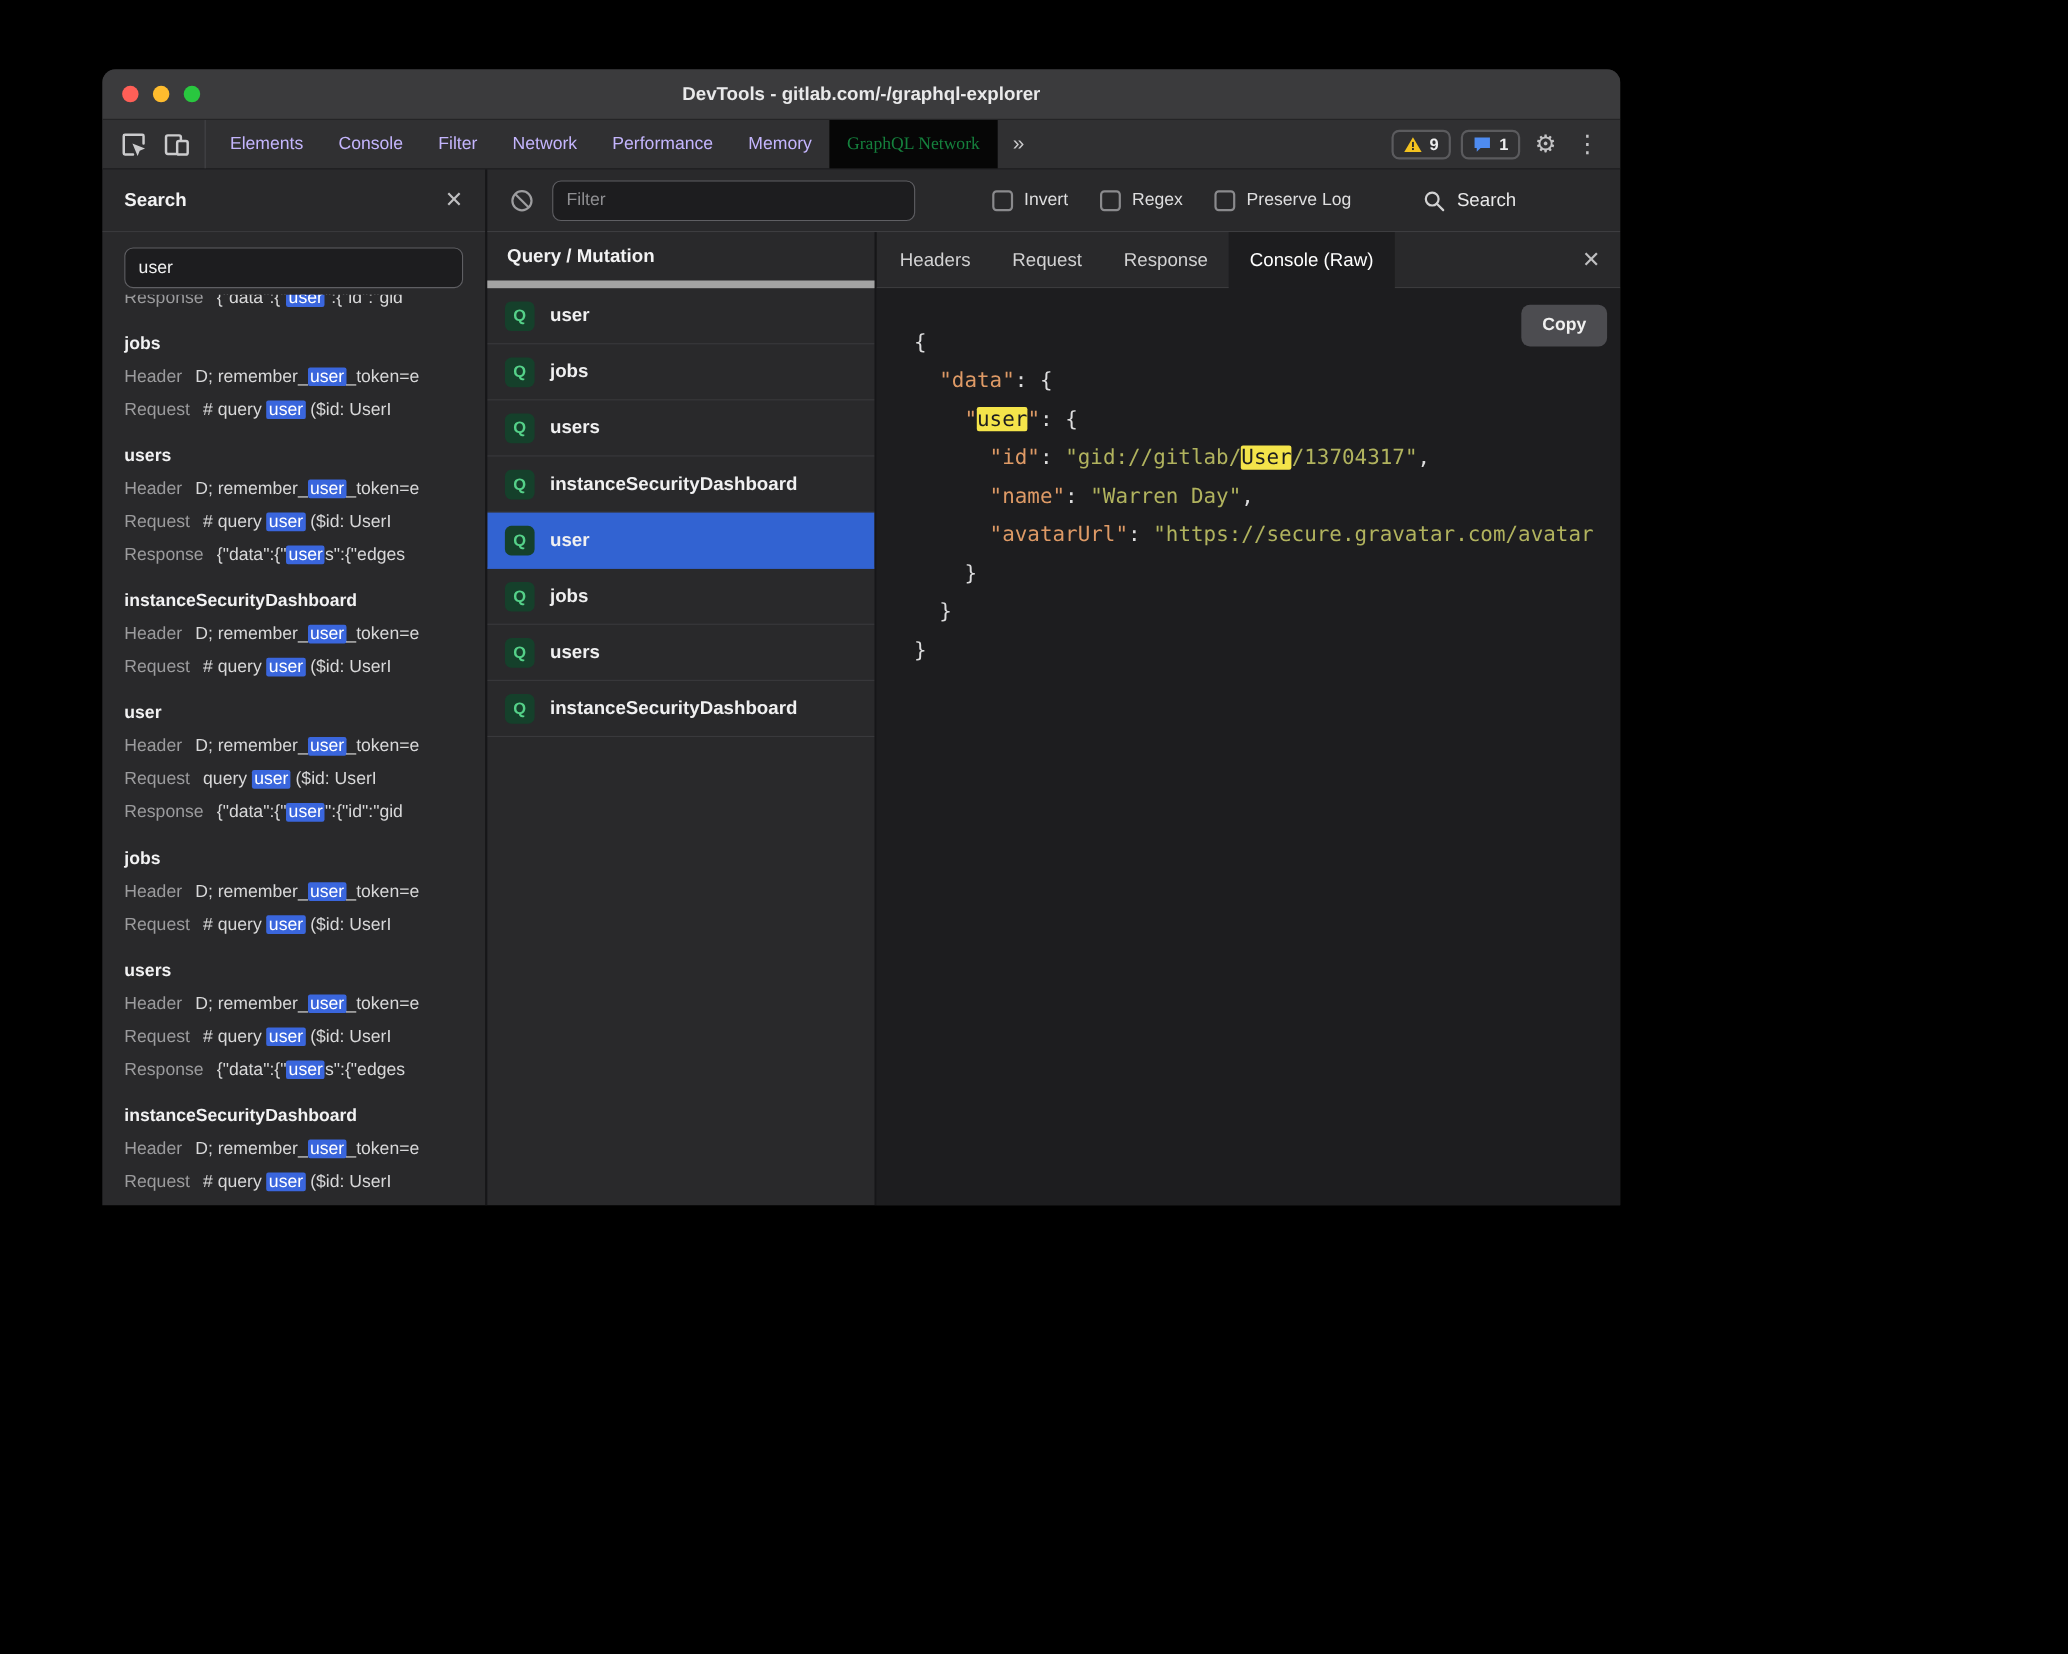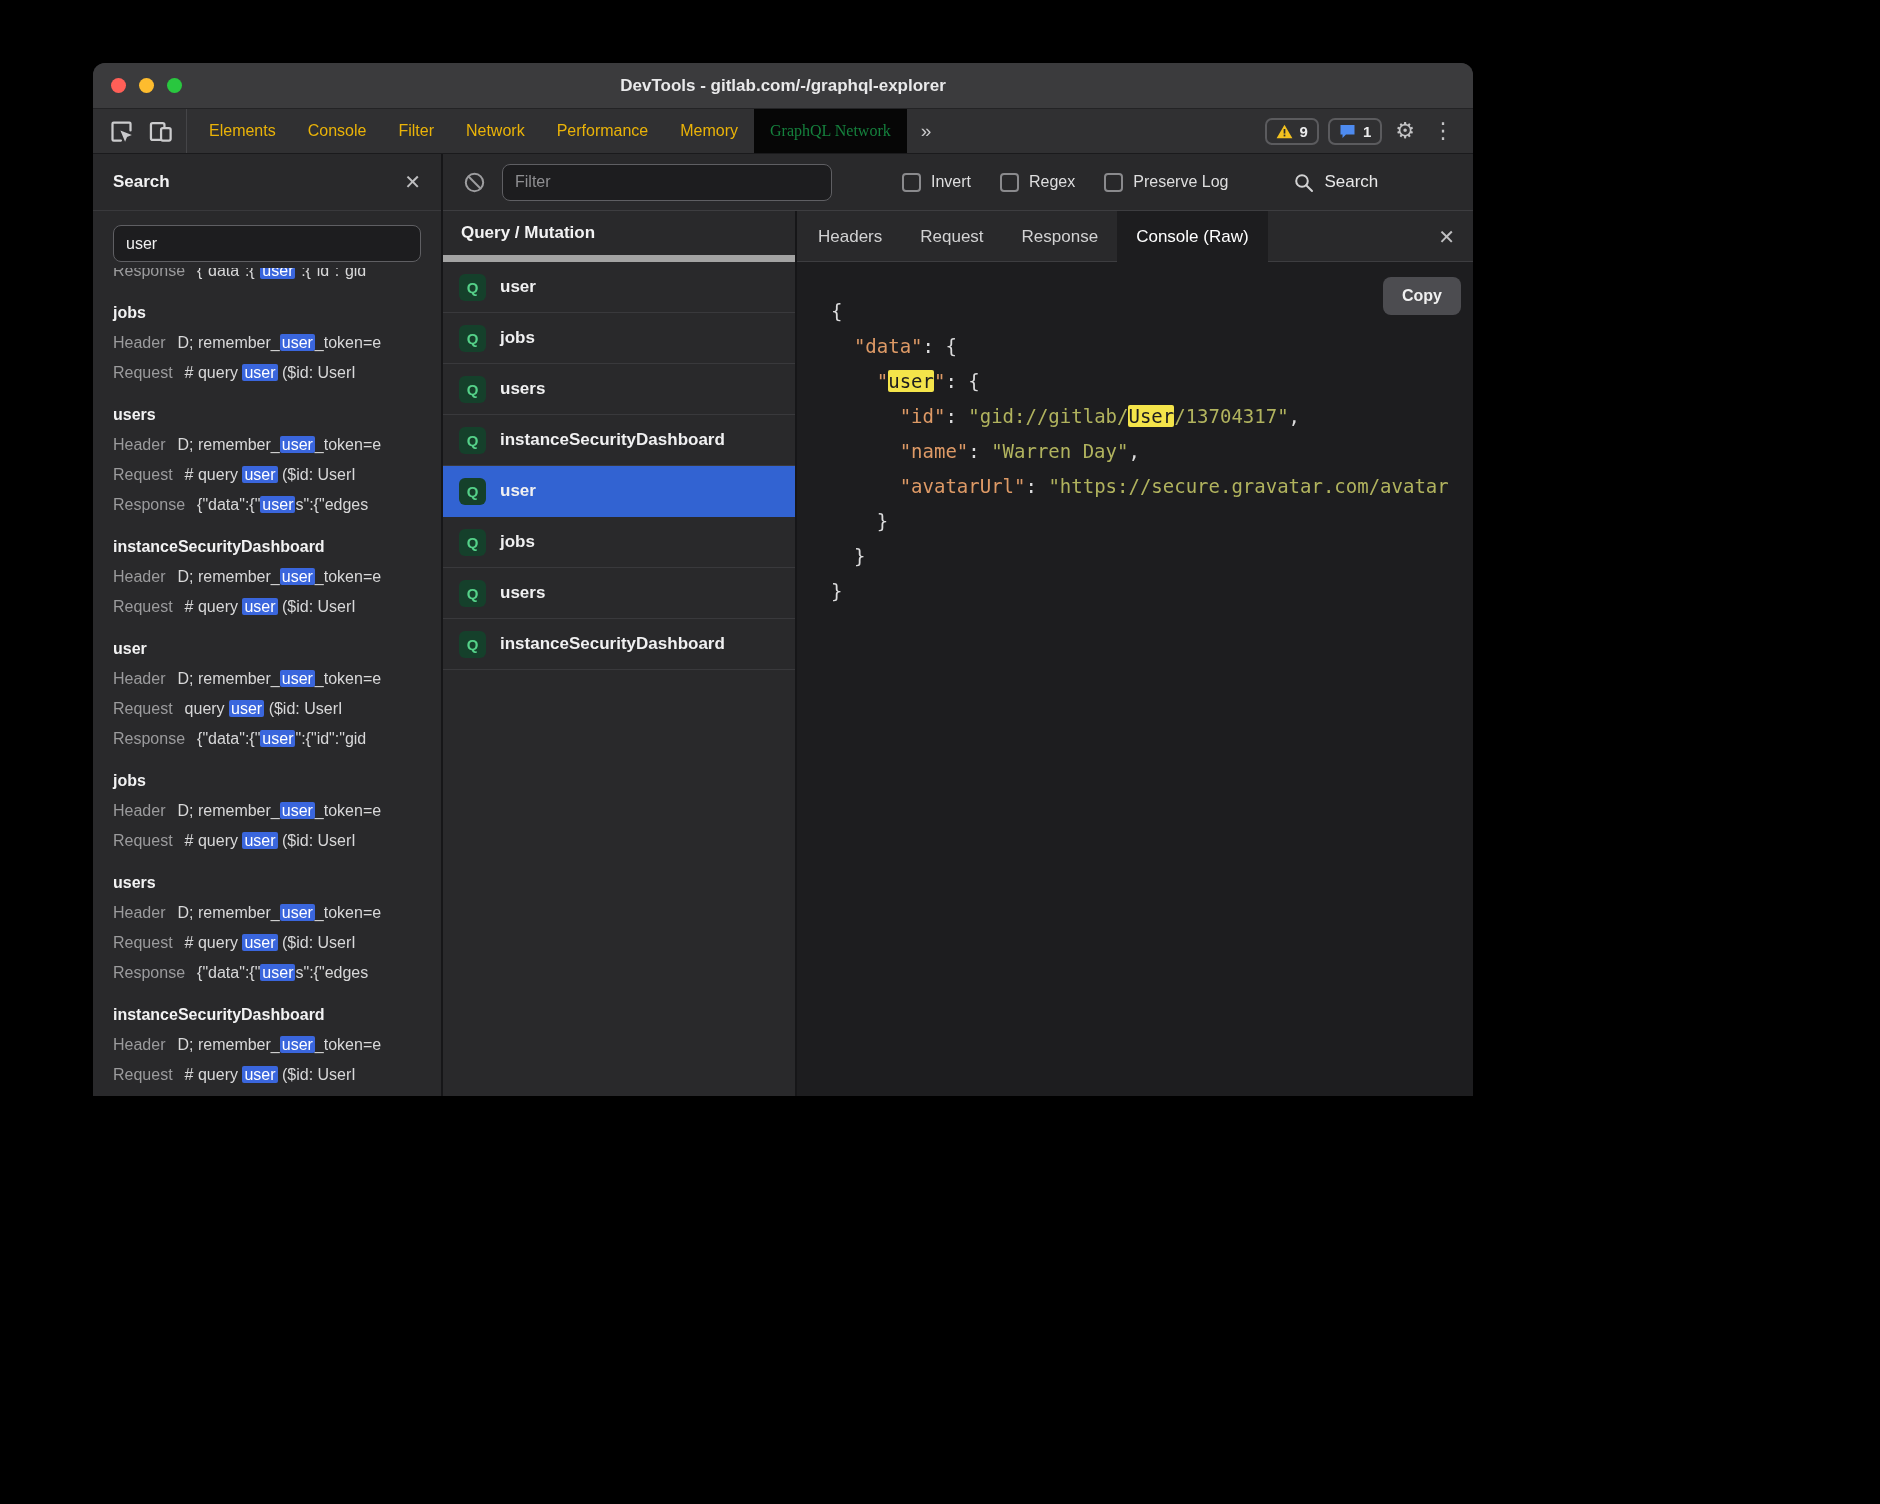--- a/index.html
+++ b/index.html
@@ -21,21 +21,21 @@
   .win-title { position:absolute; left:0; right:0; text-align:center; color:#e9e9ea;
                font-size:17px; font-weight:bold; }
 
   
   .toolbar { flex:0 0 45px; background:#303032; border-bottom:1px solid #1a1a1c;
              display:flex; align-items:stretch; }
   .tool-icons { display:flex; align-items:center; gap:12px; padding:0 12px 0 15px;
                 border-right:1px solid #454548; }
   .tool-icons span { display:flex; align-items:center; }
   .dt-tabs { display:flex; align-items:stretch; margin-left:6px; }
-  .dt-tab { display:flex; align-items:center; padding:0 16px; color:#eab308; font-size:16px;
+  .dt-tab { display:flex; align-items:center; padding:0 16px; color:#c4b5fd; font-size:16px;
             white-space:nowrap; }
   .dt-tab.active { background:#060606; color:#15803d;font-family:Liberation Serif, serif; }
   .dt-more { display:flex; align-items:center; padding:0 14px; color:#c9c9cb; font-size:19px; }
   .tb-right { margin-left:auto; display:flex; align-items:center; gap:9px; padding-right:15px; }
   .badge { display:flex; align-items:center; gap:7px; border:2px solid #5b5b5e; border-radius:7px;
            padding:3px 9px; color:#ededee; font-size:15px; font-weight:bold; }
   .tb-icon { color:#c3c3c5; font-size:22px; line-height:1; padding:0 4px; }
 
   
   .content { flex:1; display:flex; min-height:0; }

